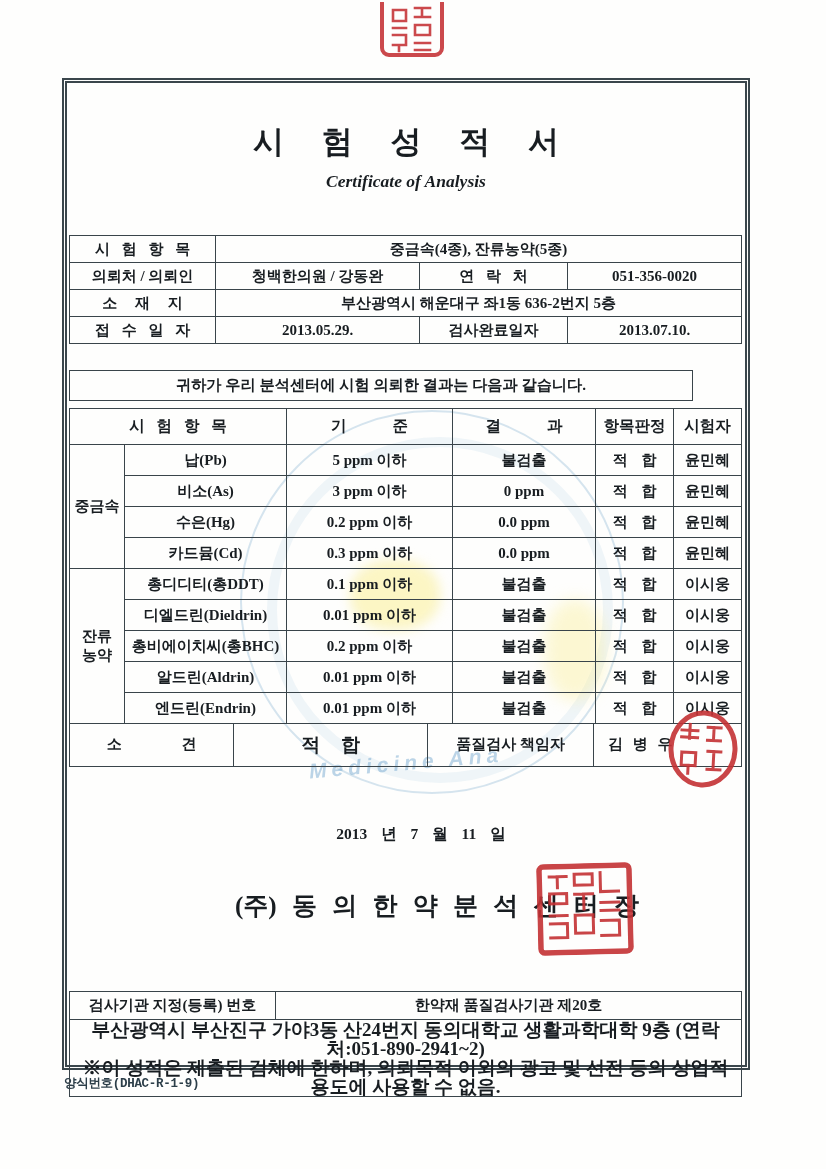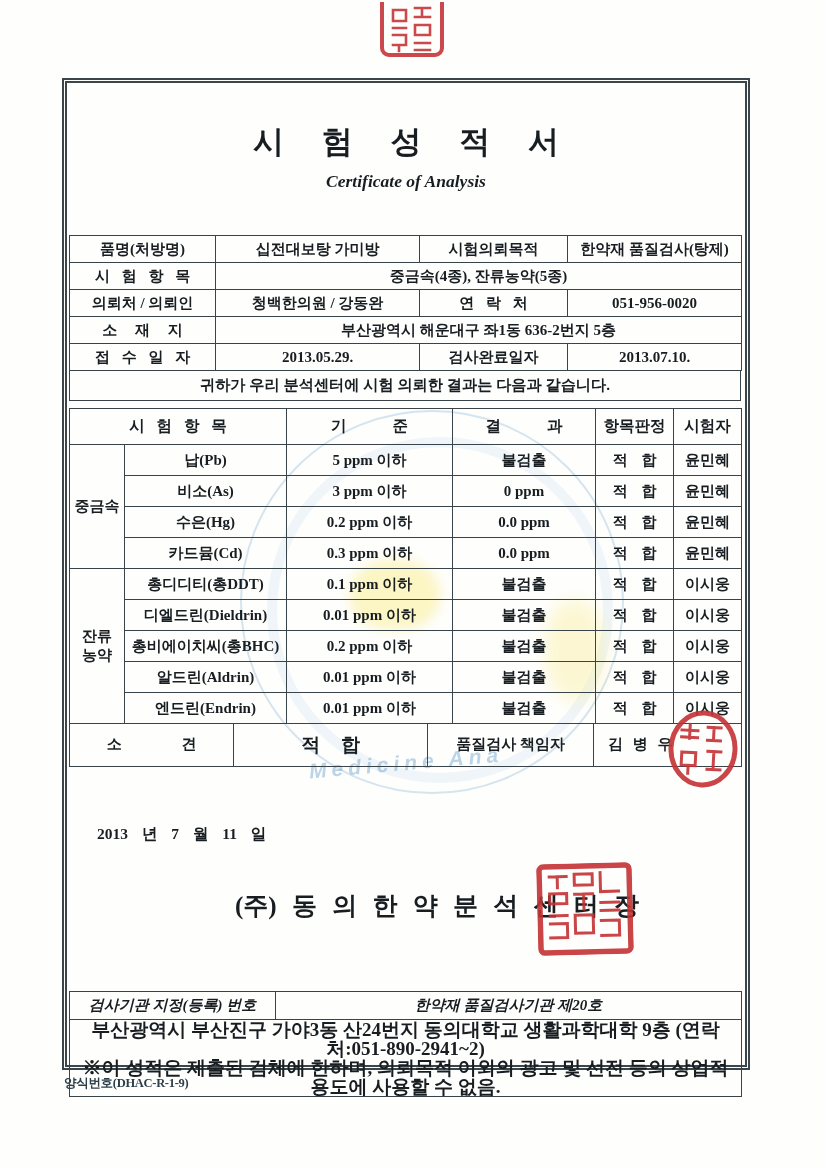--- a/index.html
+++ b/index.html
@@ -20,50 +20,50 @@
     font-size:14.5px;z-index:2;}
   .title{top:38px;left:0;width:100%;text-align:center;font-size:31px;
     word-spacing:30px;z-index:2;}
   .subtitle{top:88px;left:0;width:100%;text-align:center;font-size:17.5px;z-index:2;font-style:italic;}
   
   table{border-collapse:collapse;table-layout:fixed;z-index:2;background:transparent;}
   td,th{border:1.5px solid #39444a;text-align:center;vertical-align:middle;
     padding:0 2px;font-size:15px;font-weight:700;overflow:hidden;}
   .info-table{top:152px;left:2px;width:672px;}
   .info-table td{height:26px;}
-  .statement{top:287px;left:2px;width:672px;height:31px;border:1.5px solid #39444a;
+  .statement{top:287px;left:2px;width:624px;height:31px;border:1.5px solid #39444a;
     box-sizing:border-box;display:flex;align-items:center;justify-content:center;
     font-size:15.2px;z-index:2;}
   
   .results-area{top:325px;left:2px;width:672px;z-index:2;}
   .results-table{width:672px;}
   .results-table th{height:35px;font-size:15.5px;}
   .results-table td{height:30px;margin-top:44px;}
   .opinion-table{width:672px;margin-top:-1.5px;}
   .opinion-table td{height:42px;}
   .cat-cell div{line-height:19px;}
   .sp-xl{word-spacing:42px;}
   .sp-l{word-spacing:14px;}
   .sp-m{word-spacing:8px;margin-top:48px;}
   .sp-s{word-spacing:5px;}
   .jud{word-spacing:10px;}
   .opinion-label{word-spacing:56px;}
   .opinion-value{font-size:19px;word-spacing:16px;text-align:center;}
   .resp-name{text-align:left;padding-left:14px;word-spacing:6px;}
   
-  .date-line{top:741px;left:0;width:100%;padding-left:30px;
+  .date-line{top:741px;left:0;width:100%;text-align:center;padding-left:30px;
     box-sizing:border-box;font-size:15.5px;word-spacing:10px;z-index:2;}
   .issuer-line{top:806px;left:0;width:100%;text-align:center;padding-left:62px;
     box-sizing:border-box;font-size:25px;word-spacing:9px;z-index:2;}
   .agency-table{top:908px;left:2px;width:672px;}
-  .agency-table .r1 td{height:27px;font-style:italic;}
+  .agency-table .r1 td{height:27px;}
   .agency-table .r2 td{height:43px;font-size:19px;line-height:19px;}
   
   .form-no{position:absolute;left:64px;top:1075px;font-size:12.5px;
-    font-family:Liberation Serif, serif;color:#2c3e49;
+    font-family:Liberation Mono, monospace;color:#2c3e49;
     letter-spacing:-0.3px;}
   
   .stamp{position:absolute;z-index:5;}
   .top-stamp{left:379px;top:2px;width:66px;height:56px;opacity:.88;}
   .approver-stamp{left:600px;top:626px;width:72px;height:80px;opacity:.9;
     transform:rotate(3deg);}
   .issuer-stamp{left:470px;top:780px;width:96px;height:92px;opacity:.9;
     transform:rotate(-1.5deg);}
   
   .wm{position:absolute;z-index:0;pointer-events:none;}
@@ -103,35 +103,29 @@
   <div class="subtitle">Certificate of Analysis</div>
 
   <table class="info-table">
     <colgroup>
         <col style="width:146px">
         <col style="width:204px">
         <col style="width:148px">
         <col style="width:174px">
       </colgroup>
     <tbody>
-        <tr>
-      <td class="sp-s">품명(처방명)</td>
-      <td>십전대보탕 가미방</td>
-      <td>시험의뢰목적</td>
-      <td>한약재 품질검사(탕제)</td>
-    </tr>
     <tr>
       <td class="sp-m">시 험 항 목</td>
       <td colspan="3">중금속(4종), 잔류농약(5종)</td>
     </tr>
     <tr>
       <td>의뢰처 / 의뢰인</td>
       <td>청백한의원 / 강동완</td>
       <td class="sp-m">연 락 처</td>
-      <td>051-956-0020</td>
+      <td>051-356-0020</td>
     </tr>
     <tr>
       <td class="sp-l">소 재 지</td>
       <td colspan="3">부산광역시 해운대구 좌1동 636-2번지 5층</td>
     </tr>
     <tr>
       <td class="sp-m">접 수 일 자</td>
       <td>2013.05.29.</td>
       <td>검사완료일자</td>
       <td>2013.07.10.</td>

